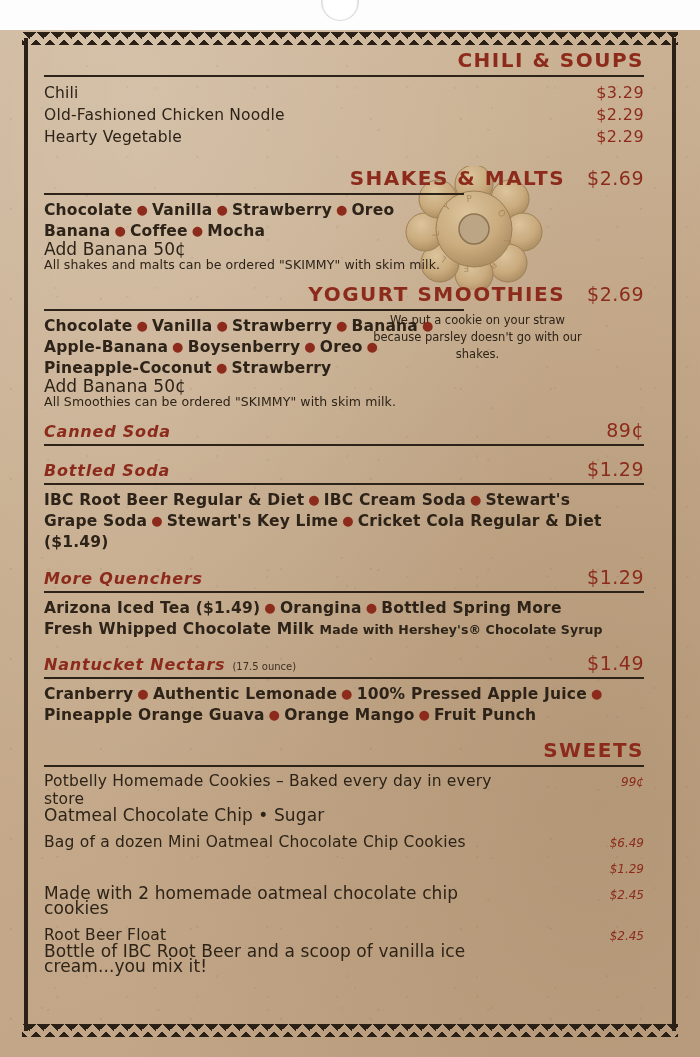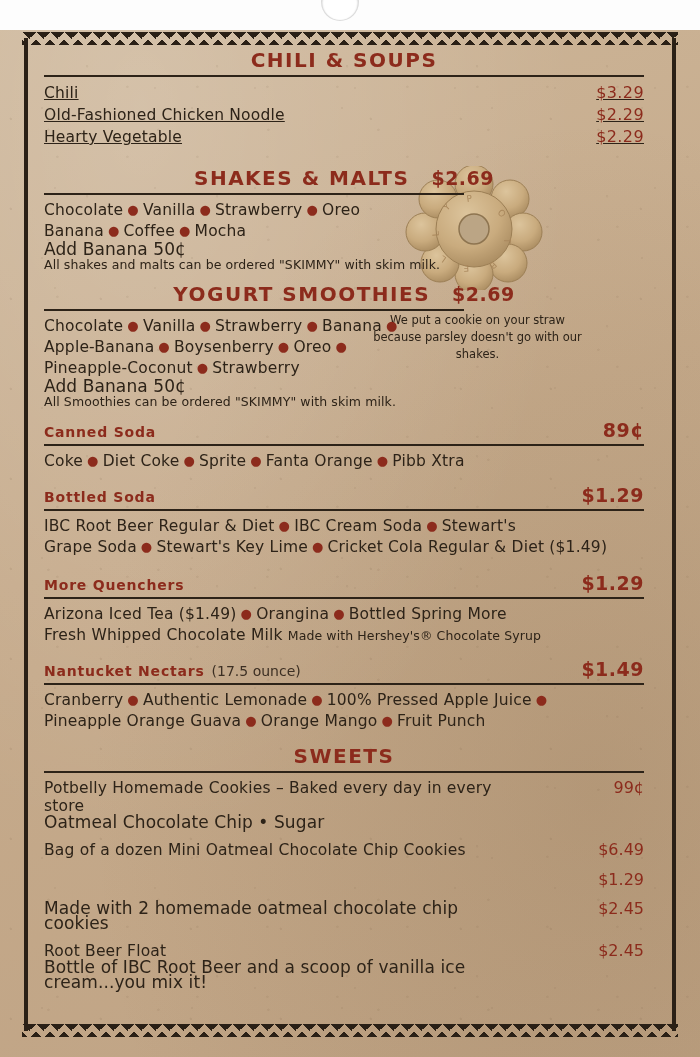--- a/index.html
+++ b/index.html
@@ -93,82 +93,83 @@
     position: absolute;
     left: 44px;
     top: 48px;
     width: 600px;
     height: 950px;
   }
 
   .section-head {
     display: flex;
     align-items: baseline;
-    justify-content: center;
+    justify-content: flex-end;
     color: #8c2b1c;
     font-family: "DejaVu Sans", sans-serif;
     letter-spacing: 1.5px;
   }
   .sec-title {
     font-size: 20px;
     font-weight: bold;
   }
   .sec-title.sm {
-    font-size: 14px;
+    font-size: 16px;
     letter-spacing: .8px;
+    font-style: italic;
   }
   .sec-price {
     margin-left: 22px;
     font-size: 19px;
-    font-weight: bold;
+    font-weight: normal;
     letter-spacing: .5px;
   }
   .sec-price.right {
     margin-left: auto;
   }
   .sec-note {
-    font-size: 14px;
+    font-size: 10px;
     letter-spacing: 0;
     margin-left: 7px;
     color: #3c2f23;
     font-weight: normal;
   }
 
   .rule {
     height: 0;
     border-top: 2px solid #2d2318;
     margin-top: 3px;
     margin-bottom: 5px;
   }
 
   .item-row {
     display: flex;
     align-items: center;
     color: #2d2318;
     font-size: 15.5px;
     line-height: 20px;
     padding: 1px 0;
-    text-decoration: underline;
   }
   .item-name { letter-spacing: .2px; }
   .item-price {
     margin-left: auto;
     color: #8c2b1c;
     font-size: 16px;
     letter-spacing: .4px;
     padding-left: 14px;
     white-space: nowrap;
   }
 
   .flavors {
     color: #2d2318;
     font-size: 15.5px;
     line-height: 20px;
     letter-spacing: .2px;
     max-width: 420px;
+    font-weight: bold;
   }
   .flavors.wide { max-width: 600px; }
   .dot {
     color: #8c2b1c;
     font-size: 13px;
     padding: 0 4px;
     position: relative;
     top: -1px;
   }
   .small-note {
@@ -194,23 +195,24 @@
   }
   .sweets-left { max-width: 470px; }
   .sweets-title {
     font-size: 15.5px;
     color: #2d2318;
     letter-spacing: .2px;
   }
   .sweets-price {
     margin-left: auto;
     color: #8c2b1c;
-    font-size: 16px;
+    font-size: 12px;
     white-space: nowrap;
     padding-left: 12px;
+    font-style: italic;
   }
 
   
   #cookie {
     position: absolute;
     left: 395px;
     top: 158px;
     width: 160px;
     height: 145px;
   }
@@ -335,23 +337,20 @@
       <div class="sub-note">Add Banana 50¢</div>
       <div class="small-note">All Smoothies can be ordered "SKIMMY" with skim milk.</div>
     </div>
 
     <div style="margin-top:9px">
       <div class="section-head">
         <span class="sec-title sm">Canned Soda</span>
         <span class="sec-price right">89¢</span>
       </div>
       <div class="rule"></div>
-      <div class="flavors wide">
-        <span>Coke</span><span class="dot">●</span><span>Diet Coke</span><span class="dot">●</span><span>Sprite</span><span class="dot">●</span><span>Fanta Orange</span><span class="dot">●</span><span>Pibb Xtra</span>
-      </div>
     </div>
 
     <div style="margin-top:12px">
       <div class="section-head">
         <span class="sec-title sm">Bottled Soda</span>
         <span class="sec-price right">$1.29</span>
       </div>
       <div class="rule"></div>
       <div class="flavors wide">
         <span>IBC Root Beer Regular &amp; Diet</span><span class="dot">●</span><span>IBC Cream Soda</span><span class="dot">●</span><span>Stewart's</span>

